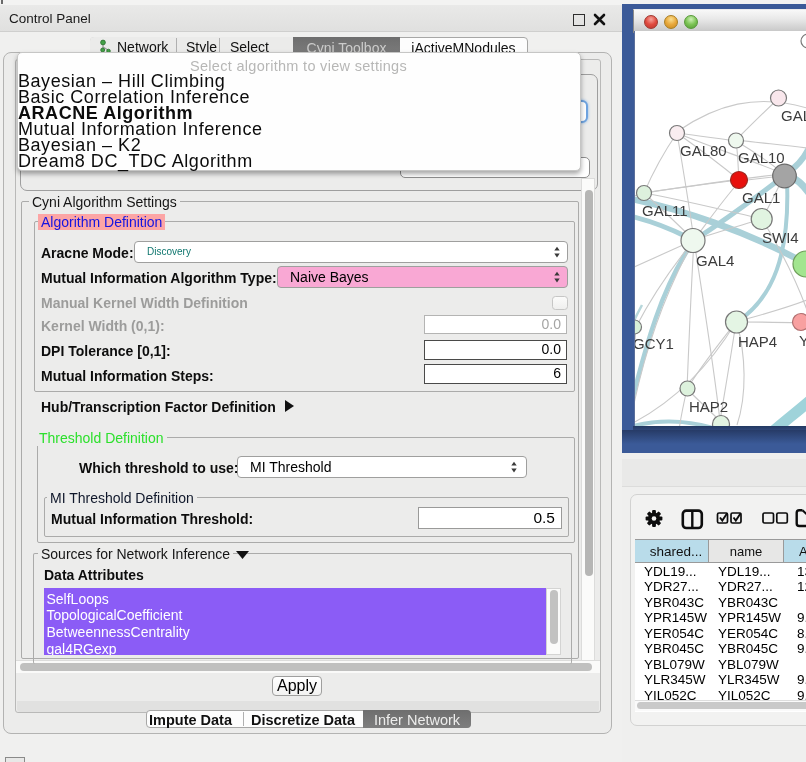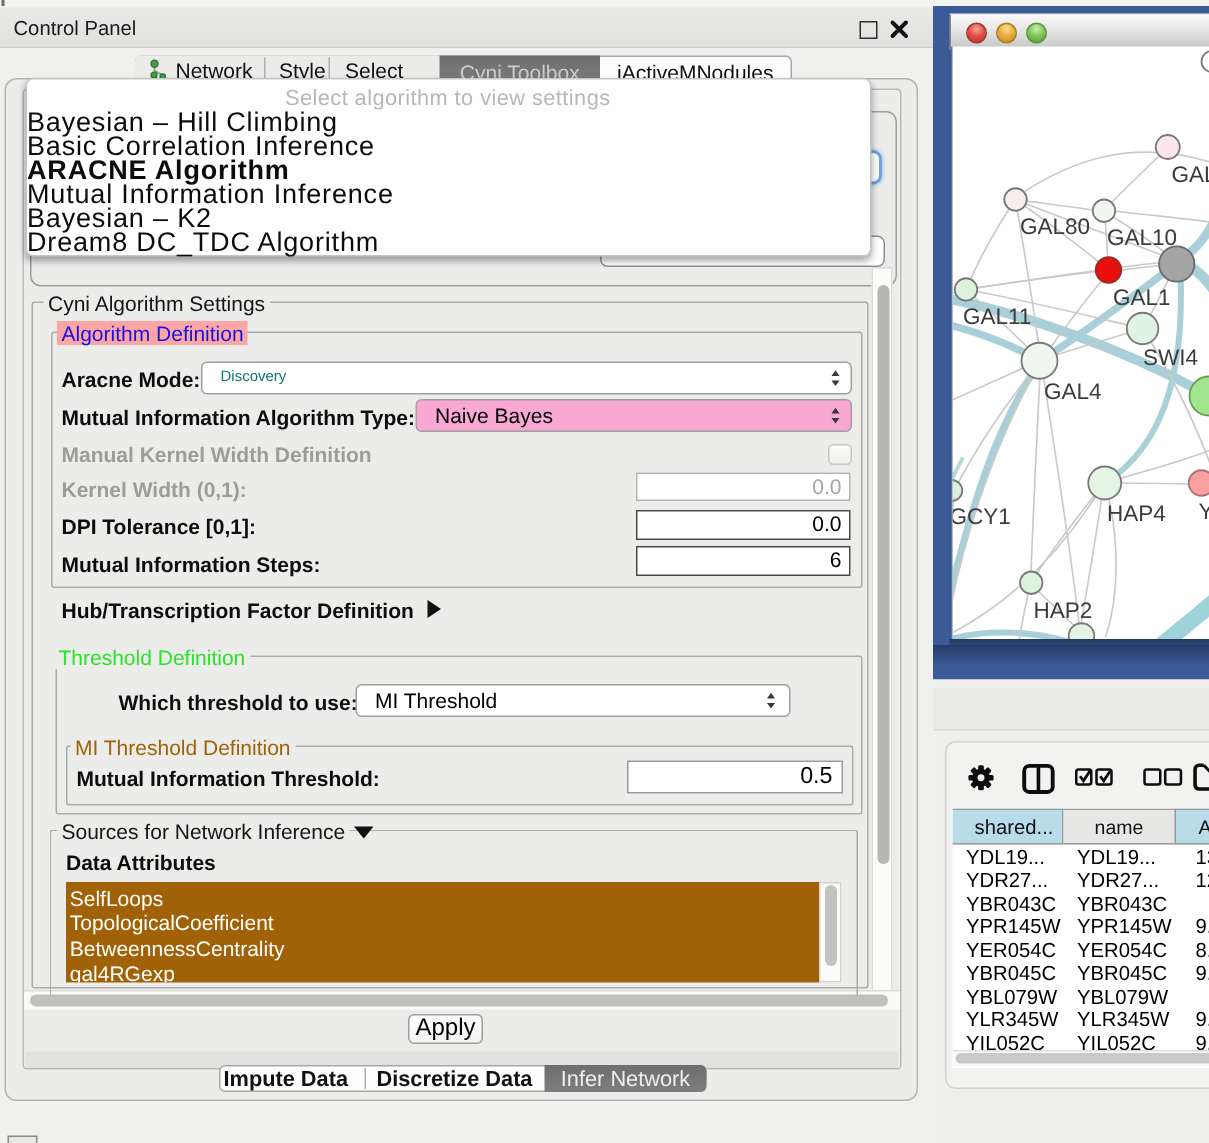--- a/index.html
+++ b/index.html
@@ -250,31 +250,31 @@
 <div class="abs" style="left:37px;top:437px;width:536px;height:104px;border:1px solid #ababaa;border-radius:2px;"></div>
 <div class="abs" style="left:36px;top:430px;background:#ececeb;padding:0 3px;font-size:14px;color:#2ce02c;">Threshold Definition</div>
 
 <div class="abs b" style="left:79px;top:460px;font-size:14px;color:#0d0d0d;">Which threshold to use:</div>
 <div class="abs" style="left:237px;top:456px;width:290px;height:22px;background:#fff;border:1px solid #9f9f9e;border-radius:4px;box-sizing:border-box;font-size:14px;line-height:20px;color:#000;padding-left:12px;">MI Threshold</div>
 <svg class="abs" style="left:508px;top:459px;" width="12" height="16" viewBox="0 0 12 16">
     <path d="M6 2.8 L8.7 6.6 L3.3 6.6 Z M6 13.4 L3.3 9.6 L8.7 9.6 Z" fill="#3a3a3a"></path>
   </svg>
 
 <div class="abs" style="left:44px;top:497px;width:523px;height:38px;border:1px solid #ababaa;border-radius:2px;"></div>
-<div class="abs" style="left:47px;top:490px;background:#ececeb;padding:0 3px;font-size:14px;color:#a16207;">MI Threshold Definition</div>
+<div class="abs" style="left:47px;top:490px;background:#ececeb;padding:0 3px;font-size:14px;color:#0f172a;">MI Threshold Definition</div>
 <div class="abs b" style="left:51px;top:511px;font-size:14px;color:#0d0d0d;">Mutual Information Threshold:</div>
 <div class="abs" style="left:418px;top:507px;width:144px;height:22px;background:#fff;border:1px solid #9a9a99;box-sizing:border-box;font-size:15.5px;line-height:20px;color:#000;text-align:right;padding-right:6px;">0.5</div>
 
 <div class="abs" style="left:33px;top:553px;width:537px;height:110px;border:1px solid #ababaa;border-top:1px solid #ababaa;border-bottom:none;border-radius:2px;"></div>
 <div class="abs" style="left:38px;top:546px;background:#ececeb;padding:0 3px;font-size:14px;color:#151515;">Sources for Network Inference</div>
 <svg class="abs" style="left:235px;top:550px;" width="15" height="10" viewBox="0 0 15 10">
     <path d="M1 1 L14 1 L7.5 9 Z" fill="#111"></path>
   </svg>
 <div class="abs b" style="left:44px;top:567px;font-size:14px;color:#0d0d0d;">Data Attributes</div>
-<div class="abs" style="left:44px;top:588px;width:502px;height:67px;background:#a16207;color:#fff;font-size:14px;line-height:16.7px;padding-left:2.5px;padding-top:2.5px;box-sizing:border-box;overflow:hidden;">
+<div class="abs" style="left:44px;top:588px;width:502px;height:67px;background:#8b5cf6;color:#fff;font-size:14px;line-height:16.7px;padding-left:2.5px;padding-top:2.5px;box-sizing:border-box;overflow:hidden;">
   <div>SelfLoops</div>
   <div>TopologicalCoefficient</div>
   <div>BetweennessCentrality</div>
   <div>gal4RGexp</div>
 </div>
 <div class="abs" style="left:546px;top:588px;width:15px;height:67px;background:#fbfbfa;border:1px solid #d4d4d3;box-sizing:border-box;"></div>
 <div class="abs" style="left:550px;top:589.5px;width:8px;height:54px;background:#c2c2c1;border-radius:4px;"></div>
 
 <div class="abs" style="left:17px;top:701px;width:582px;height:10.5px;background:#e1e1e0;border-radius:0 0 3px 3px;"></div>
 

